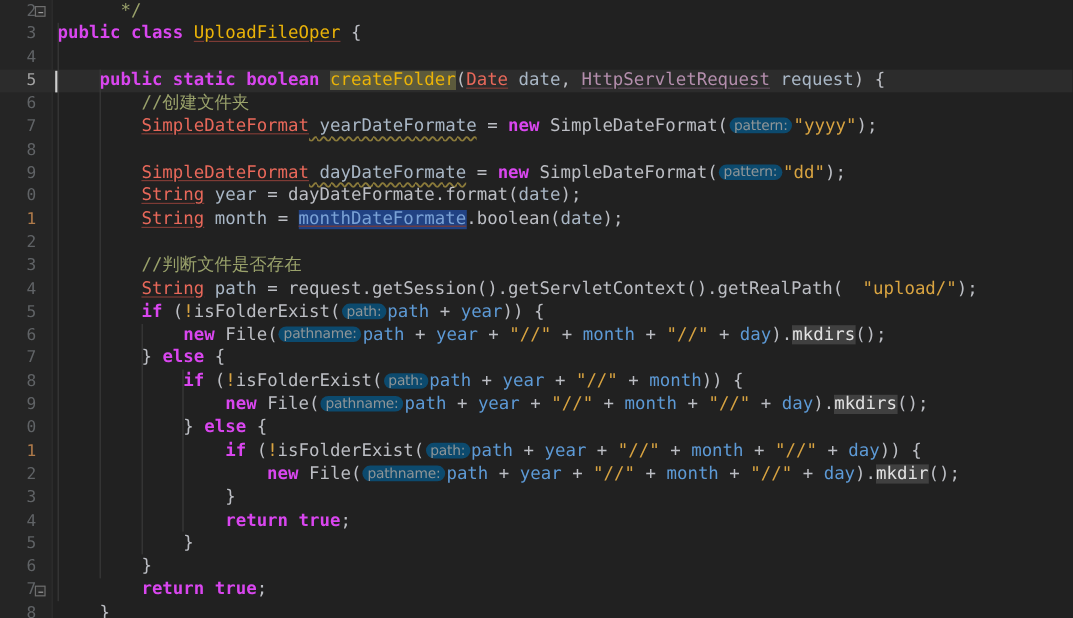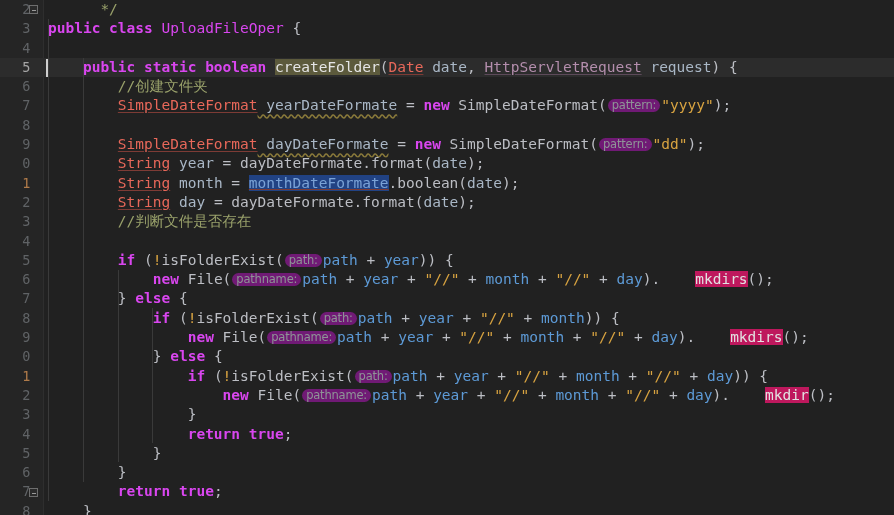--- a/index.html
+++ b/index.html
@@ -62,35 +62,35 @@
     position: absolute;
     left: 48px;
     top: 0;
     line-height: 19.3px;
     color: #bcbec4;
   }
   
   .kw   { color: #d946ef; font-weight: bold; }   
   .typ  { color: #e8685a; text-decoration: underline; text-decoration-color:#7d3b35; text-underline-offset:2px;}
   .typ2 { color: #b48ead; text-decoration: underline; text-decoration-color:#5d4a5a; text-underline-offset:2px;margin-top:20px;}
-  .cls  { color: #d946ef; text-decoration-color:#7d3b35; text-underline-offset:2px;}
+  .cls  { color: #eab308; text-decoration: underline; text-decoration-color:#7d3b35; text-underline-offset:2px;}
   .cmt  { color: #9aa26b; }
   .str  { color: #d9a441; }
   .var  { color: #a9b7c6; }
   .fld  { color: #5d9ad6; }
   .pln  { color: #bcbec4; }
   .punc { color: #bcbec4; }
   .err-sq { text-decoration: underline wavy #8a7a3a; text-underline-offset: 3px; text-align: right; }
   .sel  { background: #214283; color:#7aa2d6; text-decoration: underline; text-decoration-color:#7d3b35;}
-  .hl-olive { background: #5c5a3c; color: #e5e5e5; }
-  .hl-grey  { background: #be185d; color: #e2e2e2; margin-left: 35px; }
+  .hl-olive { background: #5c5a3c; color: #eab308; }
+  .hl-grey  { background: #404040; color: #e2e2e2; }
   
   .hint {
     display: inline-block;
-    background: #701a75;
+    background: #0c4a6e;
     color: #8f9597;
     border-radius: 7px;
     font-size: 11.5px;
     line-height: 13px;
     padding: 0 4px;
     margin: 0 1px;
     vertical-align: 1px;
     font-family: "DejaVu Sans", "Liberation Sans", sans-serif;
     letter-spacing: -0.2px;
   }
@@ -182,30 +182,30 @@
       <span class="code"><span class="pln">        </span><span class="typ">String</span><span class="var"> year</span><span class="pln"> = dayDateFormate.format(</span><span class="var">date</span><span class="punc">);</span></span>
     </div>
 
     <div class="row">
       <span class="ln mod">1</span>
       <span class="code"><span class="pln">        </span><span class="typ">String</span><span class="var"> month</span><span class="pln"> = </span><span class="sel">monthDateFormate</span><span class="pln">.boolean(</span><span class="var">date</span><span class="punc">);</span></span>
     </div>
 
     <div class="row">
       <span class="ln">2</span>
-      <span class="code"><span class="pln">        </span><span class="typ">String</span><span class="var"> day</span><span class="pln"> = dayDateFormate.format(</span><span class="var">date</span><span class="punc">);</span></span>
     </div>
 
     <div class="row">
       <span class="ln">3</span>
       <span class="code"><span class="cmt">        //判断文件是否存在</span></span>
     </div>
 
     <div class="row">
       <span class="ln">4</span>
+      <span class="code"><span class="pln">        </span><span class="typ">String</span><span class="var"> path</span><span class="pln"> = request.getSession().getServletContext().getRealPath(</span><span class="hint blank"></span><span class="str">"upload/"</span><span class="punc">);</span></span>
     </div>
 
     <div class="row">
       <span class="ln">5</span>
       <span class="code"><span class="kw">        if </span><span class="punc">(</span><span class="str">!</span><span class="pln">isFolderExist(</span><span class="hint">path:</span><span class="fld">path</span><span class="pln"> + </span><span class="fld">year</span><span class="punc">)) {</span></span>
     </div>
 
     <div class="row">
       <span class="ln">6</span>
       <span class="code"><span class="kw">            new </span><span class="pln">File(</span><span class="hint">pathname:</span><span class="fld">path</span><span class="pln"> + </span><span class="fld">year</span><span class="pln"> + </span><span class="str">"//"</span><span class="pln"> + </span><span class="fld">month</span><span class="pln"> + </span><span class="str">"//"</span><span class="pln"> + </span><span class="fld">day</span><span class="pln">).</span><span class="hl-grey">mkdirs</span><span class="punc">();</span></span>

